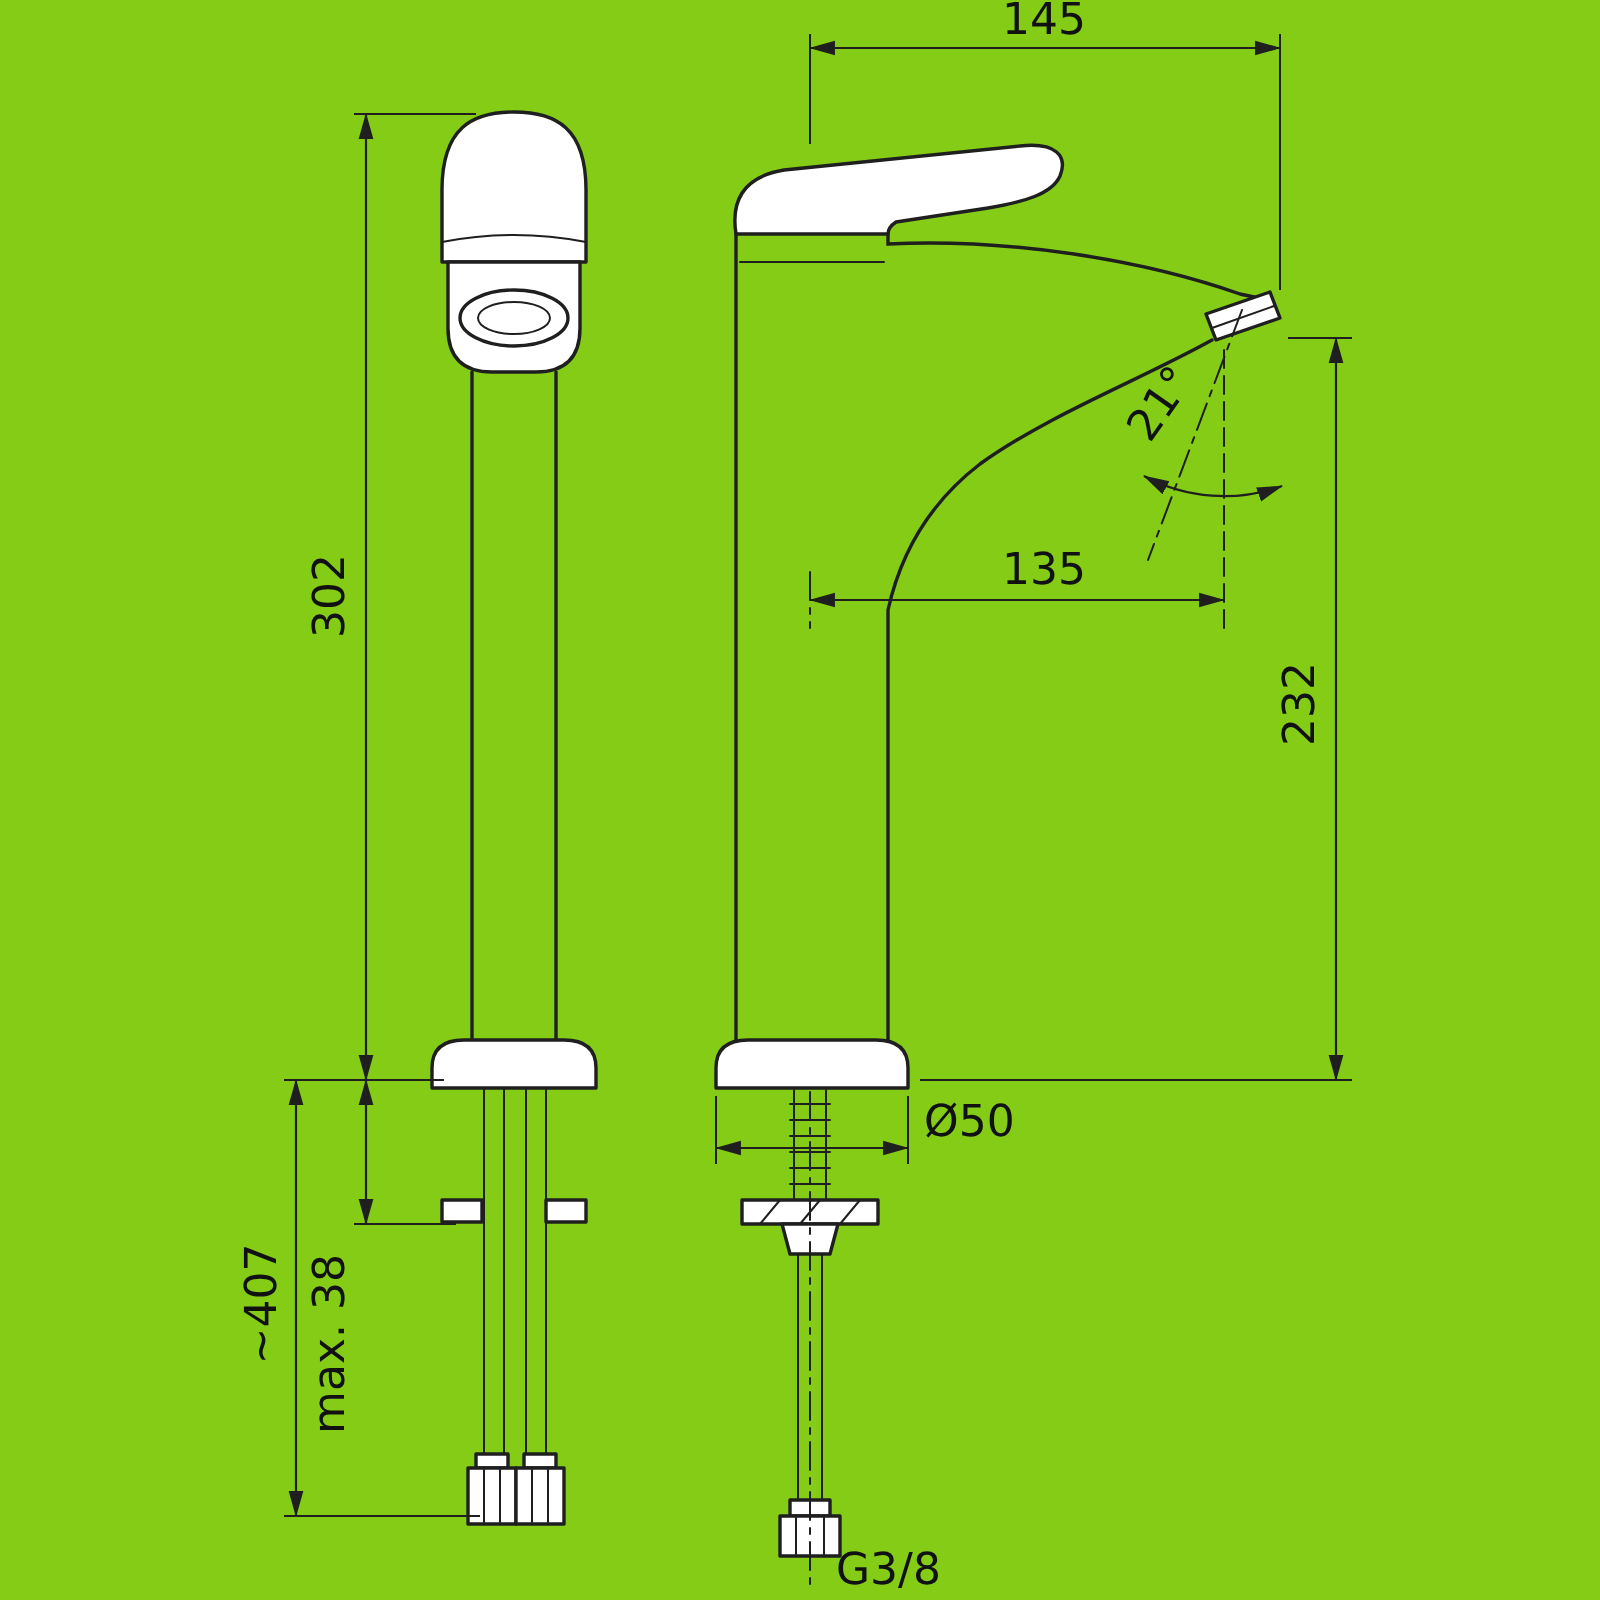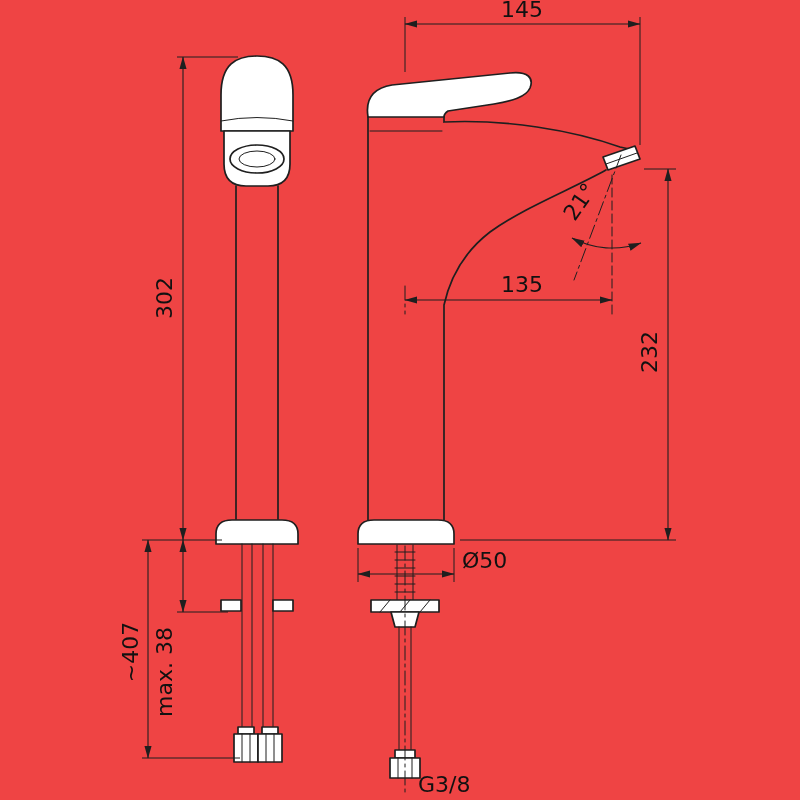--- a/index.html
+++ b/index.html
@@ -1,16 +1,16 @@
 <!DOCTYPE html>
 <html><head>
 <meta charset="utf-8">
 <style>
   html,body{margin:0;padding:0;background:#ffffff;}
-  .page{width:800px;height:800px;background:#ef4444;position:relative;overflow:hidden;}
+  .page{width:800px;height:800px;background:#84cc16;position:relative;overflow:hidden;}
   svg{display:block;}
   .outline{fill:#ffffff;stroke:#1f1f1f;stroke-width:1.7;stroke-linejoin:round;stroke-linecap:round;}
   .oline{fill:none;stroke:#1f1f1f;stroke-width:1.7;stroke-linecap:round;}
   .thin{fill:none;stroke:#1f1f1f;stroke-width:1;stroke-linecap:round;}
   .dim{fill:none;stroke:#1f1f1f;stroke-width:1.1;}
   .ext{fill:none;stroke:#1f1f1f;stroke-width:1;}
   .dash{stroke-dasharray:9 4;}
   .dashdot{stroke-dasharray:14 4 3 4;}
   text{font-family:"DejaVu Sans","Liberation Sans",sans-serif;font-size:22px;fill:#111111;}
 </style>

